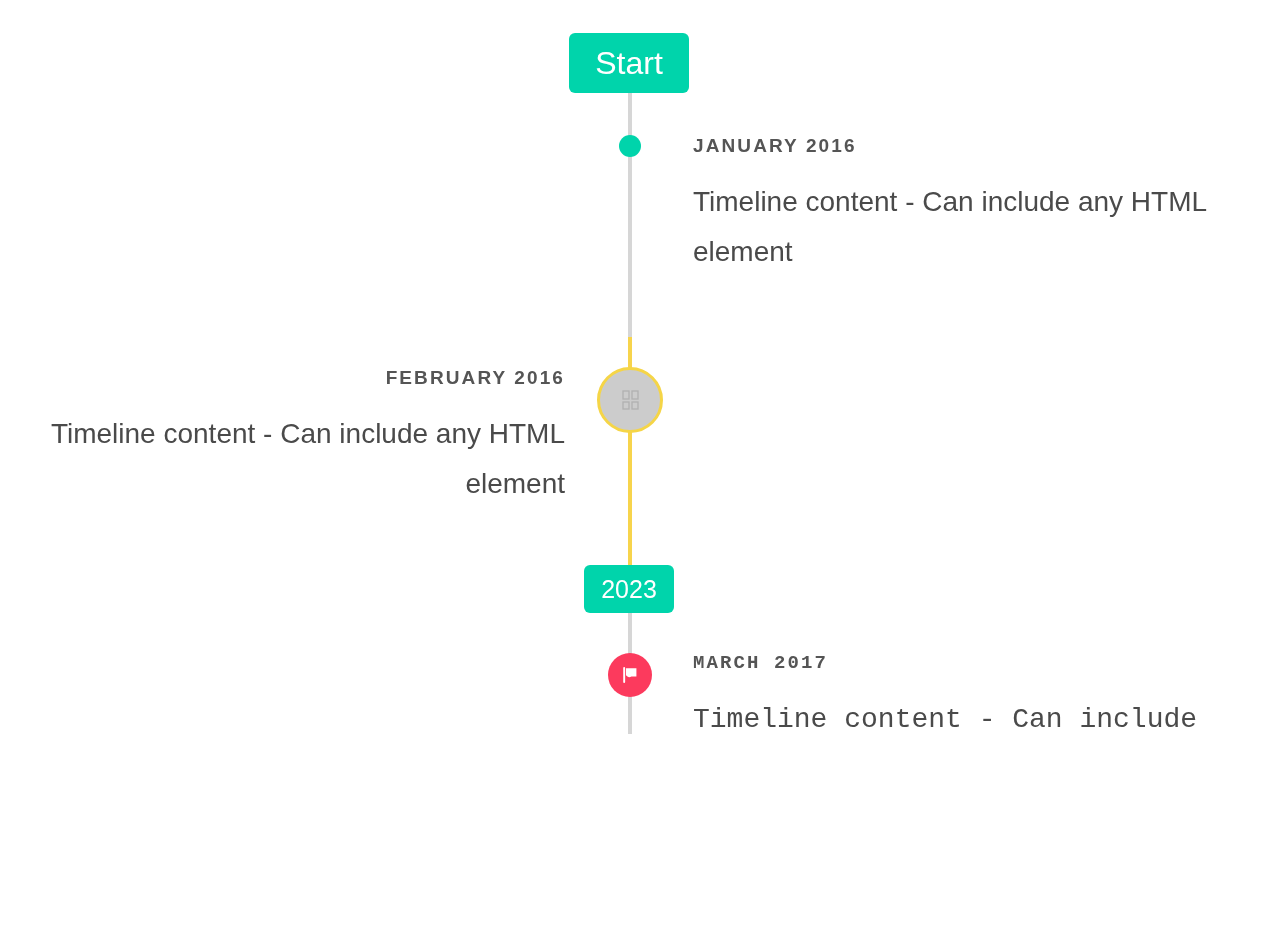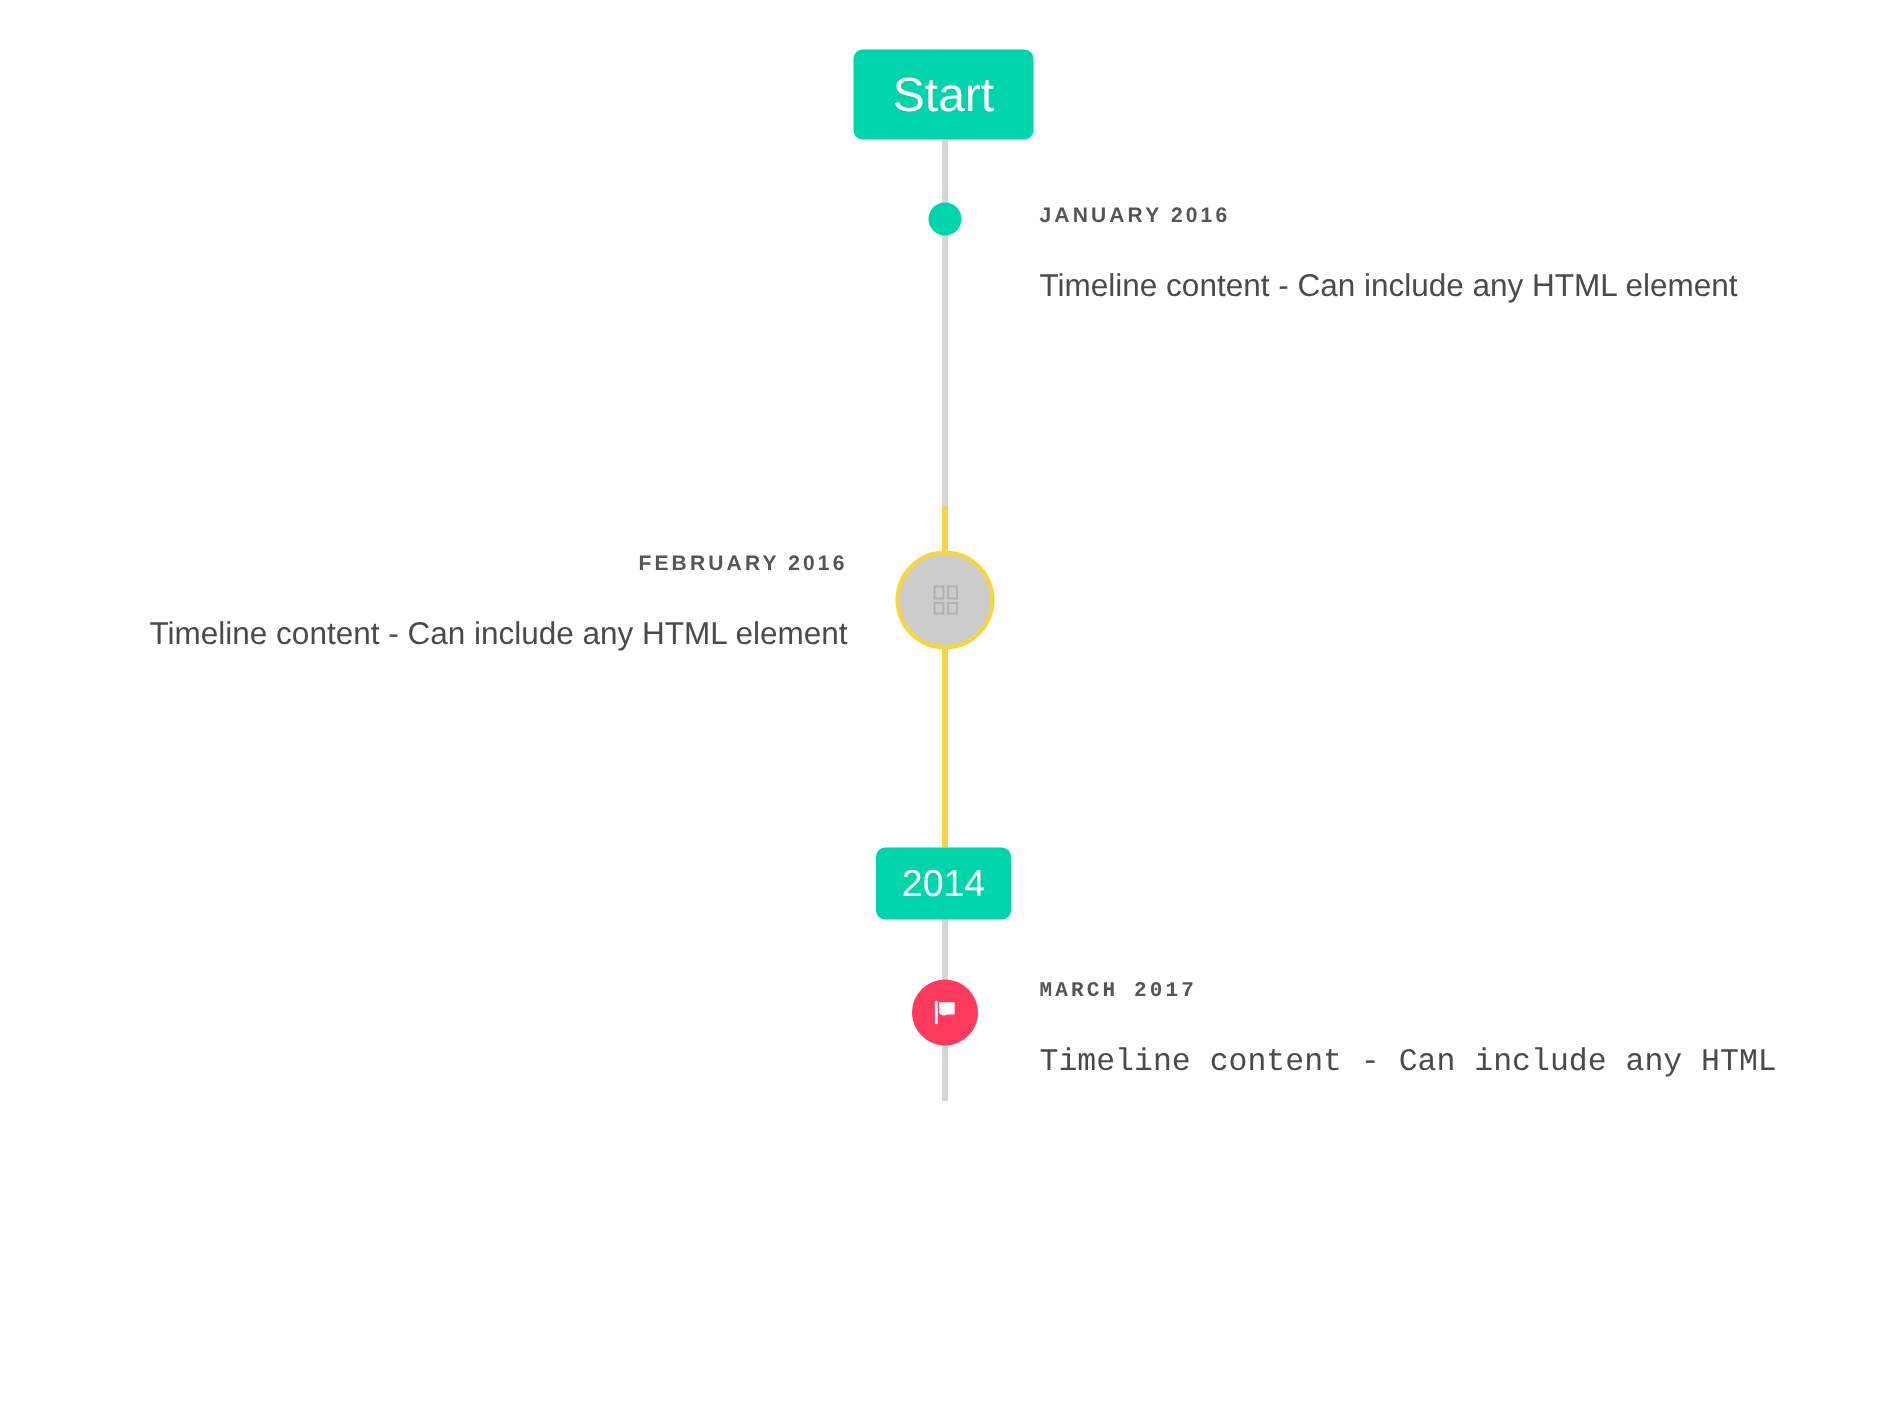--- a/index.html
+++ b/index.html
@@ -63,29 +63,29 @@
   }
 
   
   .entry {
     position: absolute;
   }
   .entry-right { left: 693px; width: 530px; text-align: left; }
   .entry-left  { left: 38px;  width: 527px; text-align: right; }
 
   .entry-date {
-    font-size: 14px;
+    font-size: 19px;
     font-weight: bold;
     letter-spacing: 2.1px;
     color: #555555;
     margin: 0 0 22px 0;
     line-height: 1;
   }
   .entry-body {
-    font-size: 21px;
+    font-size: 28px;
     color: #4a4a4a;
     line-height: 1.78;
     margin: 0;
     font-weight: 400;
   }
 
   .entry-jan { top: 136px; }
   .entry-feb { top: 368px; }
   .entry-mar { top: 654px; font-family: Liberation Mono, monospace; }
 
@@ -153,21 +153,21 @@
         <rect x="1" y="12" width="6" height="7" fill="none" stroke="#9a9a9a" stroke-width="1.3"></rect>
         <rect x="10" y="12" width="6" height="7" fill="none" stroke="#9a9a9a" stroke-width="1.3"></rect>
       </svg>
     </span>
   </div>
   <div class="entry entry-left entry-feb">
     <p class="entry-date">FEBRUARY 2016</p>
     <p class="entry-body">Timeline content - Can include any HTML element</p>
   </div>
 
-  <div class="cap-badge cap-mid">2014</div>
+  <div class="cap-badge cap-mid">2023</div>
 
   <div class="marker marker-flag">
     <span>
       <svg width="22" height="22" viewBox="0 0 24 24" aria-hidden="true">
         <rect x="4.6" y="3.4" width="2.1" height="17.2" rx="1.05" fill="#ffffff"></rect>
         <path d="M7.6 4.6 h11.4 v8.9 h-5.4 a4.6 4.6 0 0 1 -6.0 -1.1 z" fill="#ffffff"></path>
       </svg>
     </span>
   </div>
   <div class="entry entry-right entry-mar">

